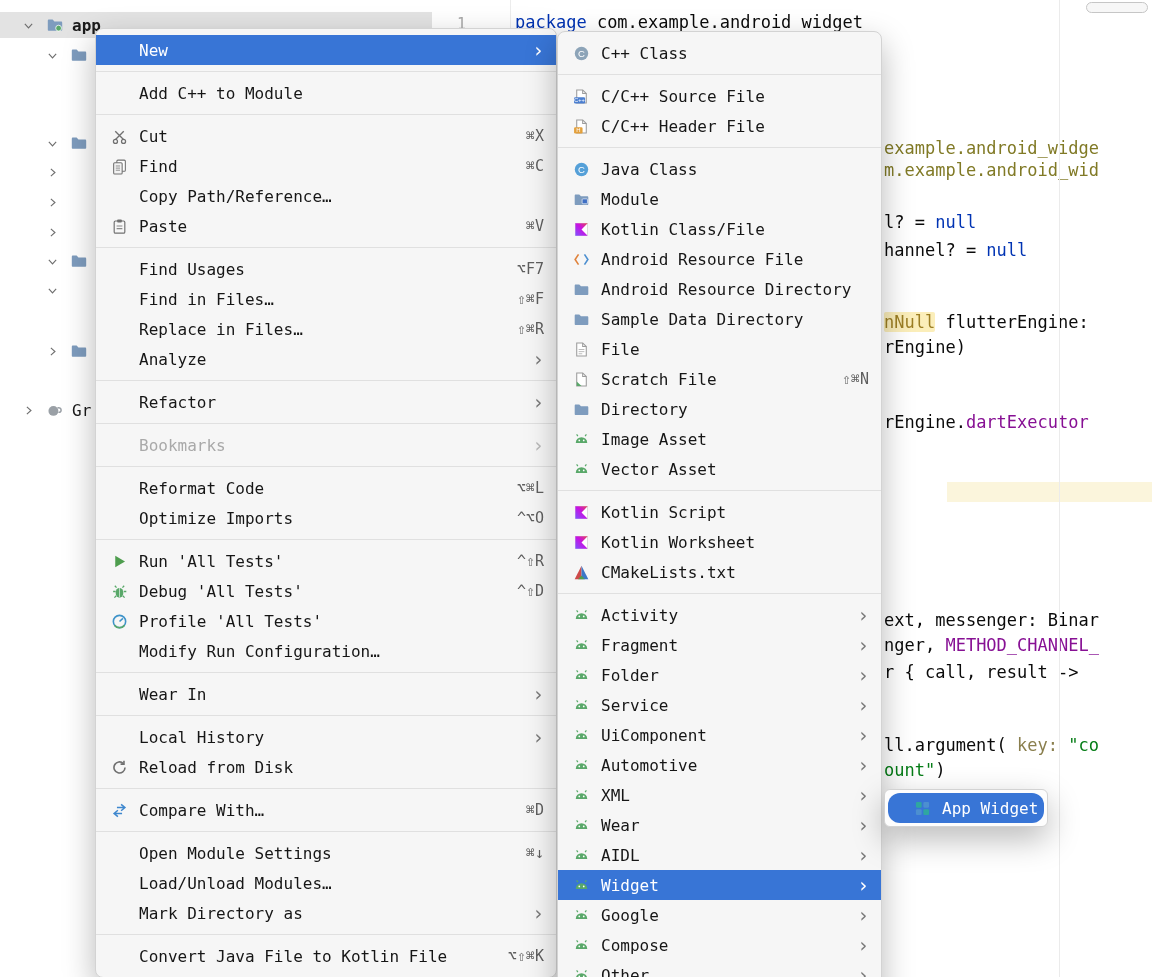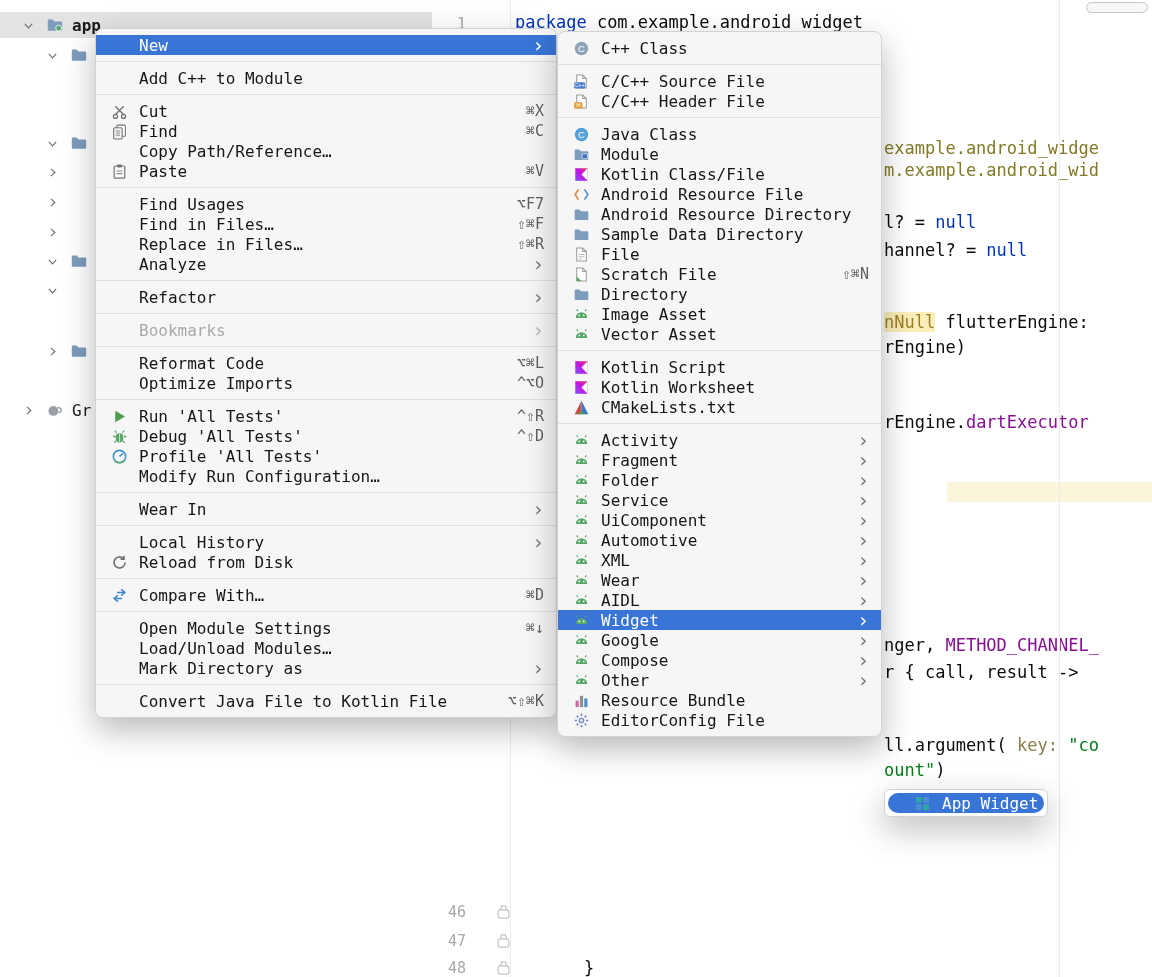--- a/index.html
+++ b/index.html
@@ -32,21 +32,21 @@
   .c-hint{color:#8a7f4e}
   #line-highlight{position:absolute;left:515px;top:482px;width:543px;height:20px;background:#fbf5dc;z-index:1}
   #scroll-pill{position:absolute;left:1086px;top:2px;width:62px;height:11px;border:1px solid #c6c6c6;
                border-radius:6px;background:#f7f7f7;z-index:3}
   
   .menu{position:absolute;background:#f6f6f6;border:1px solid #d3d3d3;border-radius:8px;
         box-shadow:0 12px 32px rgba(0,0,0,.28);padding:6px 0}
   #context-menu{left:95px;top:28px;width:462px;z-index:20}
   #new-submenu{left:557px;top:31px;width:325px;z-index:21}
   #widget-submenu{left:884px;top:789px;width:164px;z-index:22;padding:3px;border-radius:6px;background:#fdfdfd}
-  .mi{display:flex;align-items:center;height:20px;padding:0 12px 0 13px;font-size:16px;color:#161616;white-space:nowrap}
+  .mi{display:flex;align-items:center;height:30px;padding:0 12px 0 13px;font-size:16px;color:#161616;white-space:nowrap}
   .mi .ic{width:20px;height:18px;margin-right:10px;flex:none;display:flex;align-items:center;justify-content:center}
   .mi .ic svg{width:17px;height:17px}
   .mi .sc{margin-left:auto;padding-left:24px;color:#5f5f5f;font-size:15px}
   .mi .arrow{margin-left:auto;padding-left:24px;color:#7a7a7a;font-size:19px;line-height:1}
   .mi.hl{background:#3875d6;color:#fff}
   .mi.hl .sc,.mi.hl .arrow{color:#fff}
   .mi.dis{color:#a9a9a9}
   .mi.dis .arrow{color:#b9b9b9}
   .msep{height:1px;margin:6px 0;background:#e0e0e0}
   #widget-submenu .mi{border-radius:12px;padding:0 24px}
@@ -187,20 +187,21 @@
         <path d="M3.5 5.5V4a2.5 2.5 0 0 1 5 0v1.5" fill="none" stroke="#c4c4c4" stroke-width="1.1"></path>
       </svg></span>
     <div class="code-line" style="left:83px;top:9px"><span class="c-kw">package </span><span class="c-plain">com.example.android_widget</span></div>
     <div class="code-line" style="left:452px;top:157px"><span class="c-imp">m.example.android_wid</span></div>
     <div class="code-line" style="left:452px;top:135px"><span class="c-imp">example.android_widge</span></div>
     <div class="code-line" style="left:452px;top:209px"><span class="c-plain">l? = </span><span class="c-kw">null</span></div>
     <div class="code-line" style="left:452px;top:237px"><span class="c-plain">hannel? = </span><span class="c-kw">null</span></div>
     <div class="code-line" style="left:452px;top:309px"><span class="c-ann">nNull</span><span class="c-plain"> flutterEngine:</span></div>
     <div class="code-line" style="left:452px;top:334px"><span class="c-plain">rEngine)</span></div>
     <div class="code-line" style="left:452px;top:409px"><span class="c-plain">rEngine.</span><span class="c-field">dartExecutor</span></div>
+    <div class="code-line" style="left:452px;top:607px"><span class="c-plain">ext, messenger: Binar</span></div>
     <div class="code-line" style="left:452px;top:632px"><span class="c-plain">nger, </span><span class="c-const">METHOD_CHANNEL_</span></div>
     <div class="code-line" style="left:452px;top:659px"><span class="c-plain">r { call, result -&gt;</span></div>
     <div class="code-line" style="left:452px;top:732px"><span class="c-plain">ll.argument( </span><span class="c-hint">key: </span><span class="c-str">"co</span></div>
     <div class="code-line" style="left:452px;top:757px"><span class="c-str">ount"</span><span class="c-plain">)</span></div>
     <div class="code-line" style="left:152px;top:955px"><span class="c-plain">}</span></div>
   </div>
 <div id="gutter-sep"></div>
 <div id="right-sep"></div>
 <div id="scroll-pill"></div>
 

